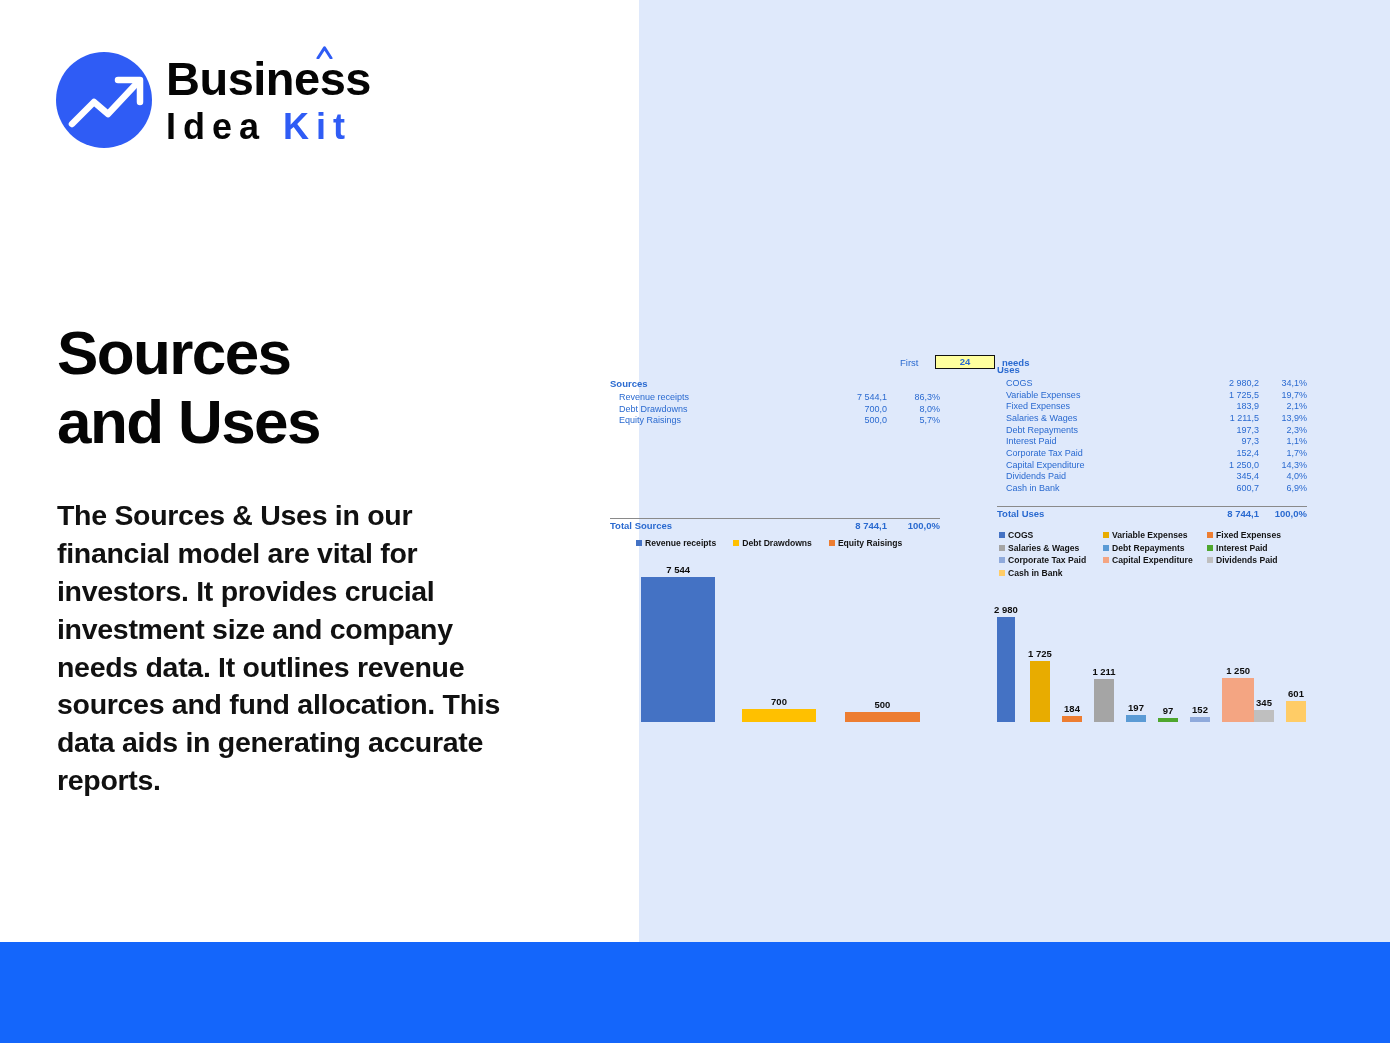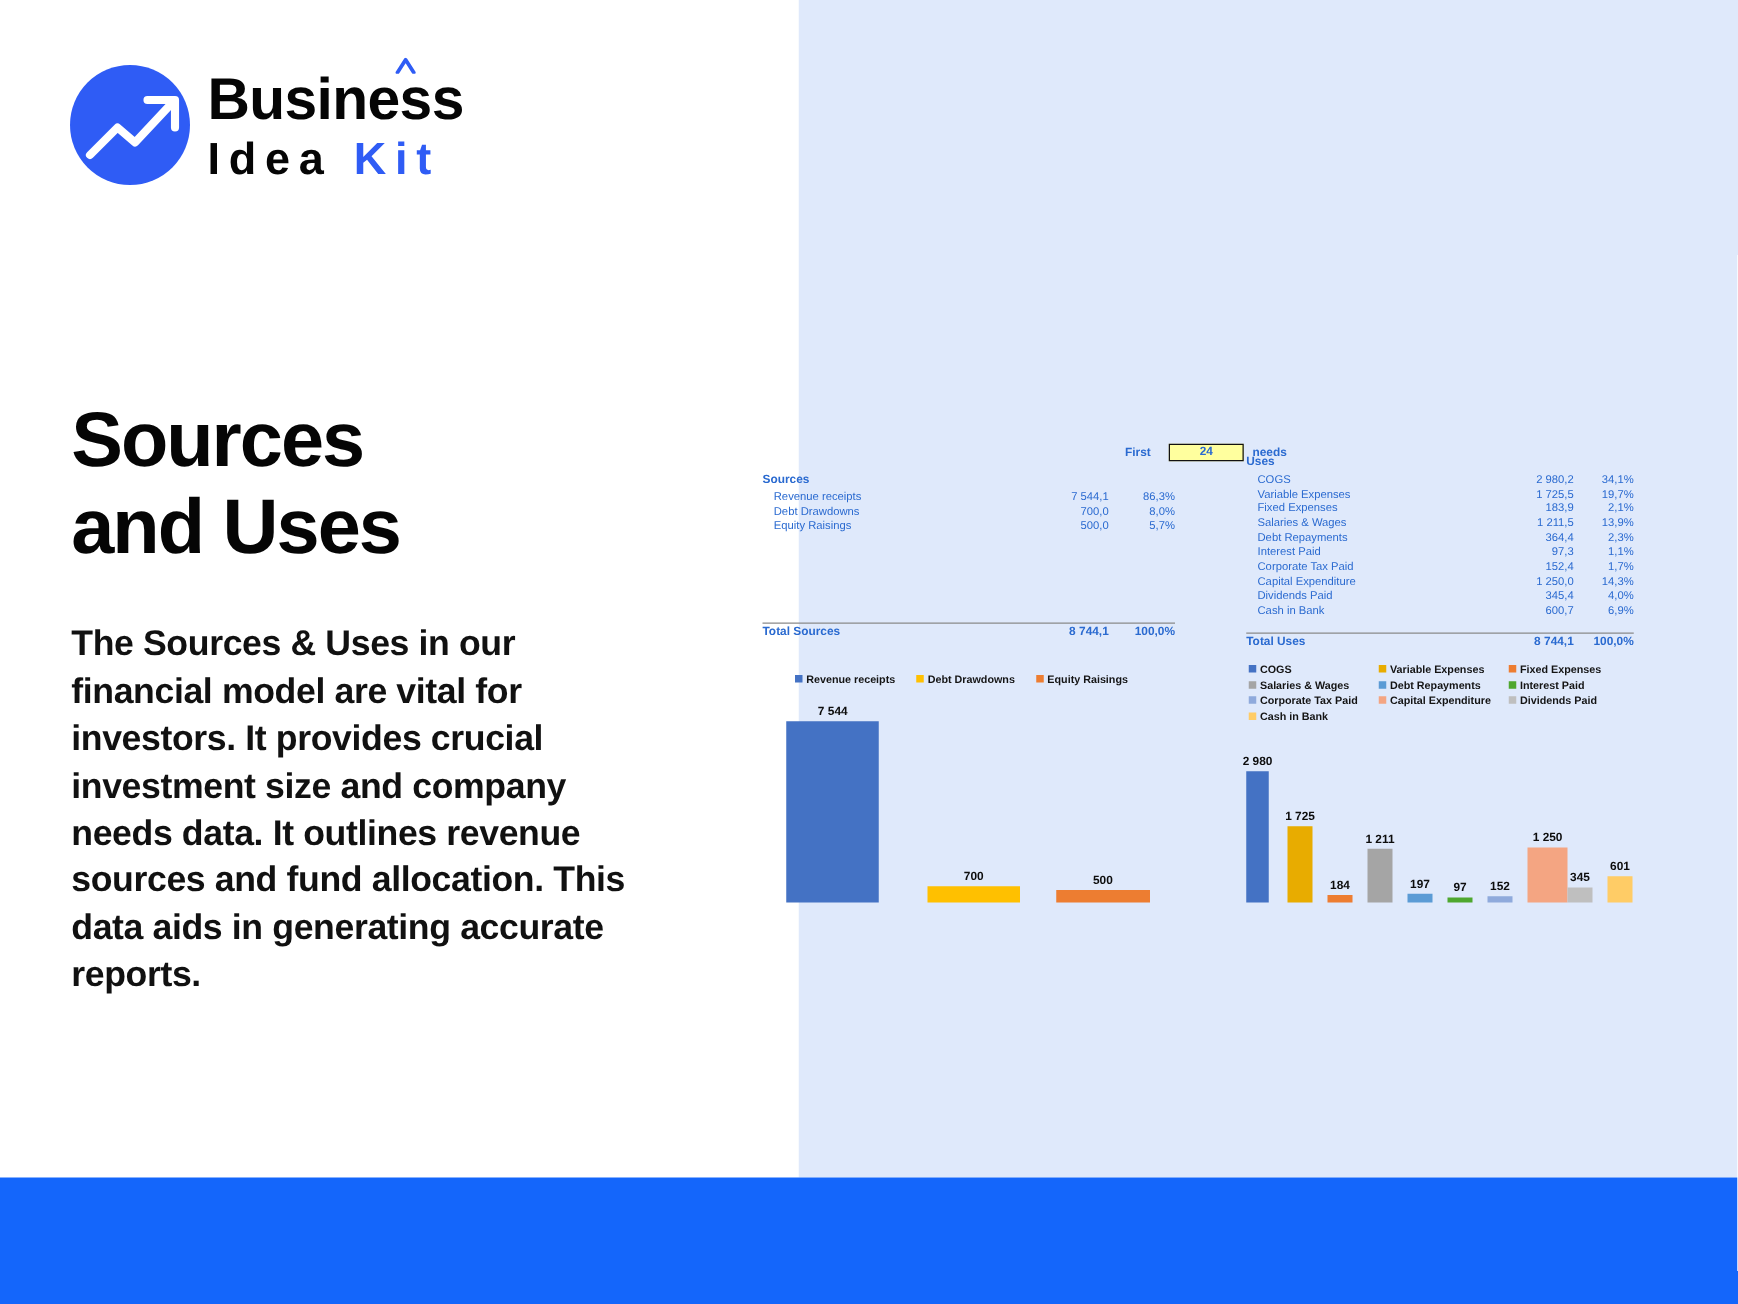--- a/index.html
+++ b/index.html
@@ -51,21 +51,21 @@
     background: #ffffff;
     box-shadow: 0 6px 26px rgba(40,60,110,.20);
   }
   .sheet-title {
     position: absolute; left: 13px; top: 12px; width: 716px; height: 18px;
     background: #4472c4; color: #ffffff;
     font-size: 11.5px; font-weight: bold; text-align: center; line-height: 18px;
   }
   .lbl-first {
     position: absolute; left: 900px; top: 357px;
-    font-size: 9.5px; font-weight: bold; color: #2a6ad0;
+    font-size: 9.5px; font-weight: normal; color: #2a6ad0;
   }
   .months-box {
     position: absolute; left: 935px; top: 355px; width: 60px; height: 14px;
     background: #ffff9e; border: 1.4px solid #111111;
     font-size: 9.5px; font-weight: bold; color: #2a6ad0;
     text-align: center; line-height: 12px;
   }
   .lbl-months {
     position: absolute; left: 1002px; top: 357px;
     font-size: 9.5px; font-weight: bold; color: #2a6ad0;
@@ -169,21 +169,21 @@
         <span class="nm">Debt Drawdowns</span>
         <span class="v1">700,0</span>
         <span class="v2">8,0%</span>
       </div>
       <div class="row">
         <span class="nm">Equity Raisings</span>
         <span class="v1">500,0</span>
         <span class="v2">5,7%</span>
       </div>
     </div>
-  <div class="tbl tbl-sources totals-sources" style="top:498px;">
+  <div class="tbl tbl-sources totals-sources" style="top:518px;">
     <div class="total">
       <span class="nm">Total Sources</span>
       <span class="v1">8 744,1</span>
       <span class="v2">100,0%</span>
     </div>
   </div>
 
   <div class="tbl tbl-uses" id="tbl-uses">
     <div class="hdr">Uses</div>
   <div class="row">
@@ -201,21 +201,21 @@
         <span class="v1">183,9</span>
         <span class="v2">2,1%</span>
       </div>
       <div class="row">
         <span class="nm">Salaries &amp; Wages</span>
         <span class="v1">1 211,5</span>
         <span class="v2">13,9%</span>
       </div>
       <div class="row">
         <span class="nm">Debt Repayments</span>
-        <span class="v1">364,4</span>
+        <span class="v1">197,3</span>
         <span class="v2">2,3%</span>
       </div>
       <div class="row">
         <span class="nm">Interest Paid</span>
         <span class="v1">97,3</span>
         <span class="v2">1,1%</span>
       </div>
       <div class="row">
         <span class="nm">Corporate Tax Paid</span>
         <span class="v1">152,4</span>
@@ -296,21 +296,21 @@
         <span class="sw" style="background: rgb(191, 191, 191);"></span>
         <span>Dividends Paid</span>
       </div>
       <div class="item">
         <span class="sw" style="background: rgb(255, 204, 102);"></span>
         <span>Cash in Bank</span>
       </div>
     </div>
 
   <div class="chart chart-sources" id="chart-sources">
-      <div class="bar-wrap" style="left: 5px; width: 74.4px;">
+      <div class="bar-wrap" style="left: 17px; width: 74.4px;">
         <div class="dlabel">7 544</div>
         <div class="bar" style="height: 145px; background: rgb(68, 114, 196);"></div>
       </div>
       <div class="bar-wrap" style="left: 117.8px; width: 74.4px;">
         <div class="dlabel">700</div>
         <div class="bar" style="height: 13.4544px; background: rgb(255, 192, 0);"></div>
       </div>
       <div class="bar-wrap" style="left: 221.133px; width: 74.4px;">
         <div class="dlabel">500</div>
         <div class="bar" style="height: 9.61029px; background: rgb(237, 125, 49);"></div>

